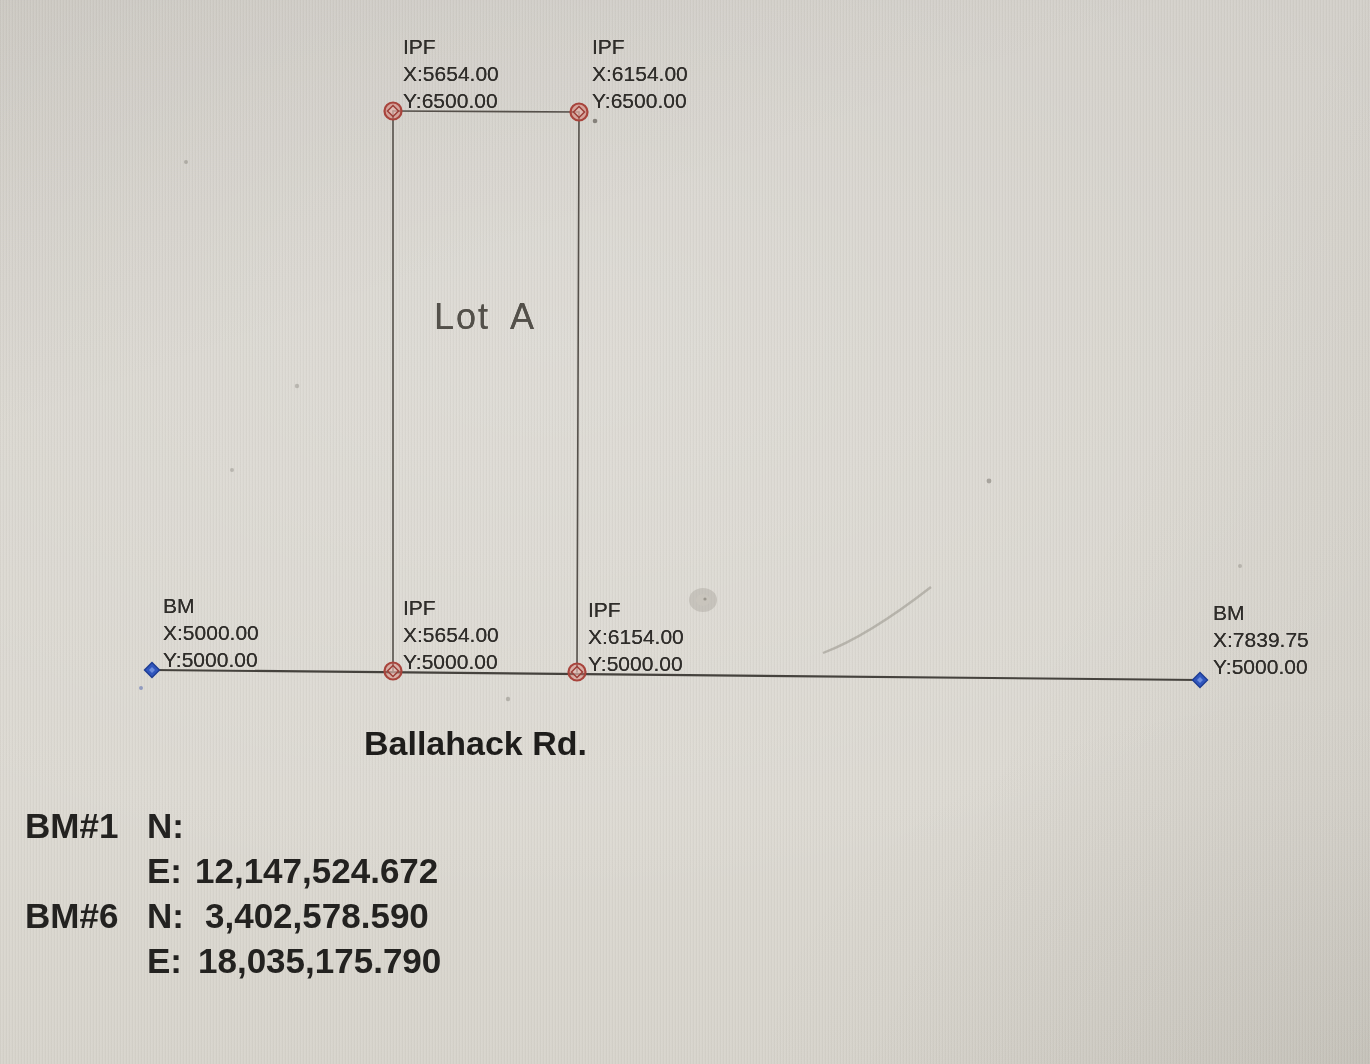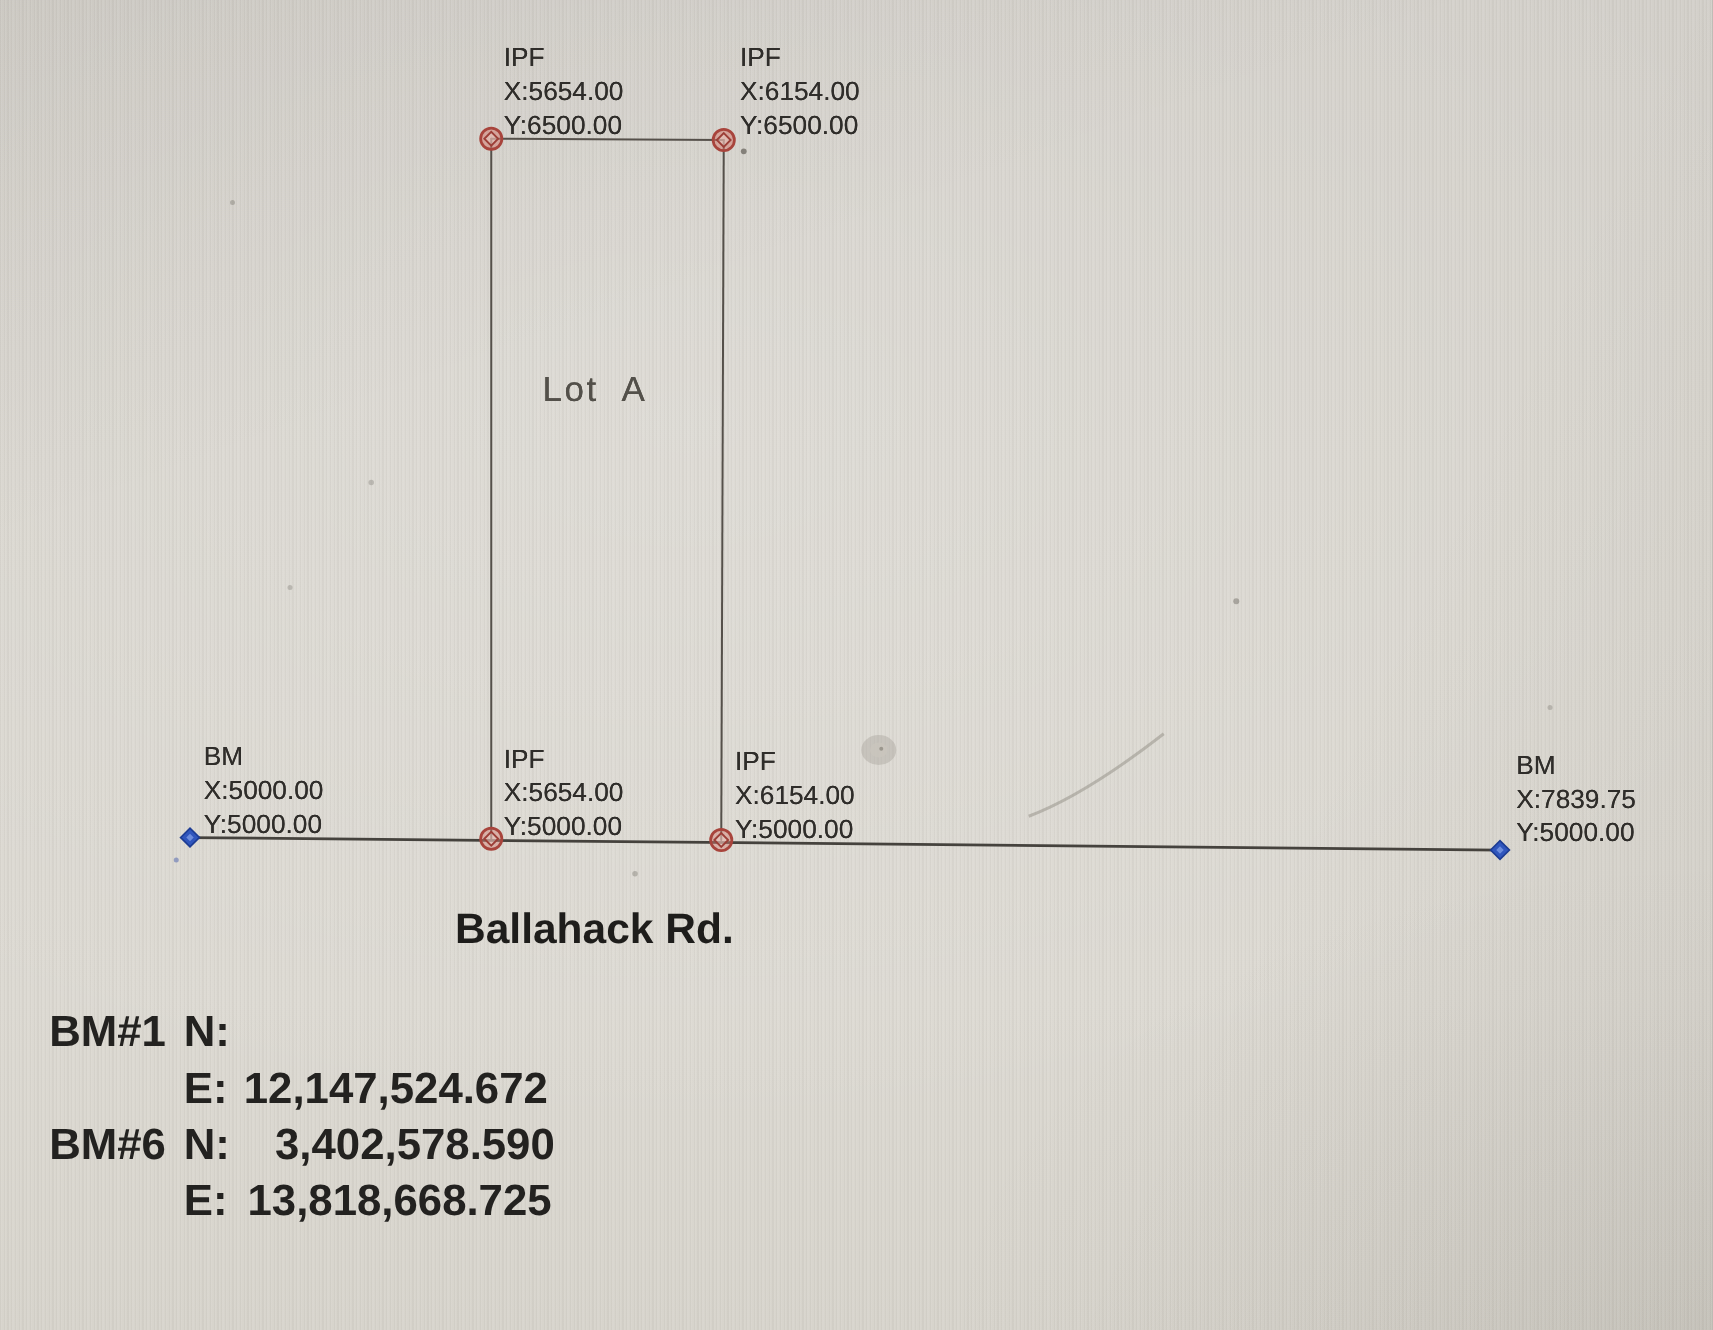--- a/index.html
+++ b/index.html
@@ -40,21 +40,21 @@
     line-height: 27px;
     font-weight: 400;
     color: #2f2d2a;
     text-shadow: 0 0 0.5px #3a3835;
     white-space: nowrap;
   }
   .lot-label {
     position: absolute;
     left: 434px; top: 296px;
     z-index: 2;
-    font-size: 28px;
+    font-size: 36px;
     color: #53504a;
     letter-spacing: 2px;
     word-spacing: 10px;
     text-shadow: 0 0 0.4px #5a574f;
     white-space: nowrap;
   }
   .road-label {
     position: absolute;
     left: 364px; top: 724px;
     z-index: 2;
@@ -65,25 +65,25 @@
   }
   .notes {
     position: absolute;
     left: 25px; top: 803px;
     z-index: 2;
     font-size: 35px;
     font-weight: 700;
     color: #232220;
   }
   .note-row { display: flex; height: 45px; align-items: center; white-space: nowrap; }
-  .note-tag  { display: inline-block; width: 122px; text-align: center; }
+  .note-tag  { display: inline-block; width: 122px; }
   .note-axis { display: inline-block; width: 58px; }
   .note-row.r1 .note-value { margin-left: 7px; }
   .note-row.r2 .note-value { margin-left: -10px; }
-  .note-row.r3 .note-value { margin-left: 15px; }
+  .note-row.r3 .note-value { }
   .note-row.r4 .note-value { margin-left: -7px; }
   .footnote {
     position: absolute;
     left: 25px; top: 981px;
     z-index: 2;
     font-size: 35px;
     font-weight: 700;
     color: #232220;
     white-space: nowrap;
   }
@@ -200,18 +200,18 @@
       <span class="note-value">12,147,524.672</span>
     </div>
     <div class="note-row r3">
       <span class="note-tag">BM#6</span>
       <span class="note-axis">N:</span>
       <span class="note-value">3,402,578.590</span>
     </div>
     <div class="note-row r4">
       <span class="note-tag"></span>
       <span class="note-axis">E:</span>
-      <span class="note-value">13,818,668.725</span>
+      <span class="note-value">18,035,175.790</span>
     </div>
   </div>
 
 
 </div>
 
 </body></html>

